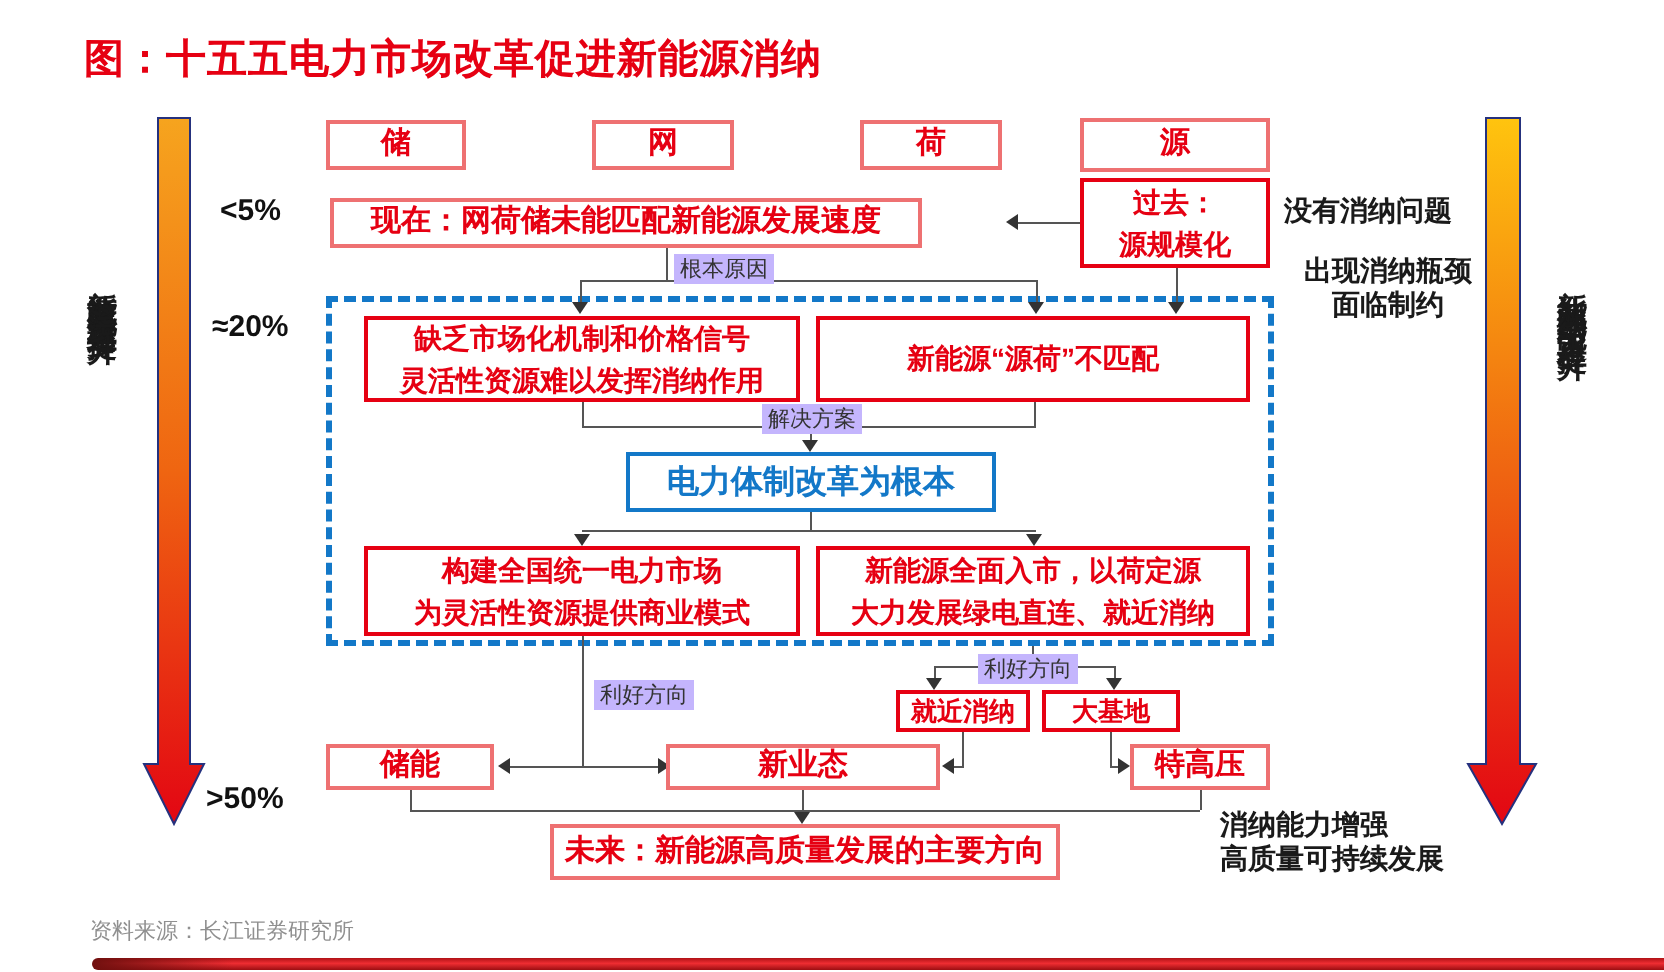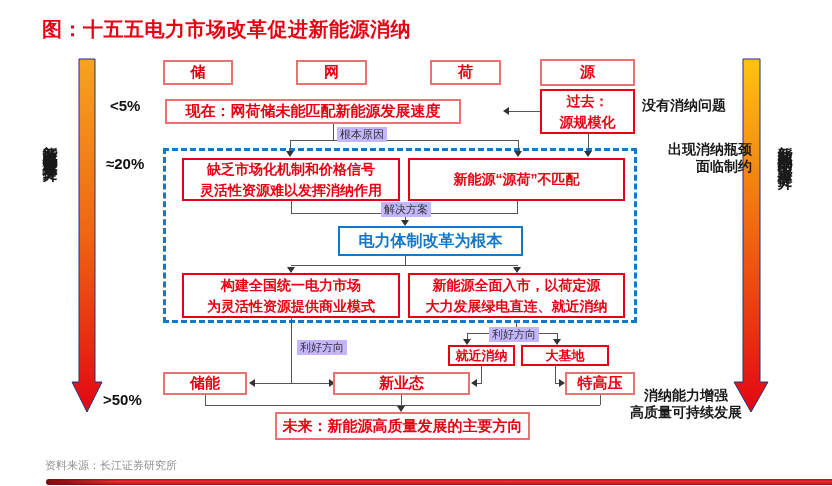--- a/index.html
+++ b/index.html
@@ -58,25 +58,25 @@
         <stop offset="0" stop-color="#ffc40e"></stop>
           <stop offset="0.5" stop-color="#ef6511"></stop>
           <stop offset="1" stop-color="#e30613"></stop>
       </linearGradient>
     </defs>
     <polygon points="17,1 34,1 34,324 42,324 25,354 8,324 17,324" fill="url(#gr)" stroke="#25317e" stroke-width="1"></polygon>
   </svg>
   <div class="vtext" style="left:775px;top:133px;letter-spacing:3px;">新能源消纳能力逐步提升</div>
 
   <div class="note" style="left:642px;top:97px;">没有消纳问题</div>
-  <div class="note" style="left:636px;top:141px;width:116px;text-align:right;">
+  <div class="note" style="left:636px;top:129px;width:116px;text-align:center;font-family:Liberation Mono, monospace;">
     <span>出现消纳瓶颈</span><br>
     <span>面临制约</span>
   </div>
-  <div class="note" style="left:610px;top:387px;width:152px;text-align:center;">
+  <div class="note" style="left:610px;top:404px;width:152px;">
     <span>消纳能力增强</span><br>
     <span>高质量可持续发展</span>
   </div>
 
   <div class="bx lt f15" style="left:163px;top:60px;width:70px;height:25px;">储</div>
   <div class="bx lt f15" style="left:296px;top:60px;width:71px;height:25px;">网</div>
   <div class="bx lt f15" style="left:430px;top:60px;width:71px;height:25px;">荷</div>
   <div class="bx lt f15" style="left:540px;top:59px;width:95px;height:27px;">源</div>
 
   <div class="bx lt f15" style="left:165px;top:99px;width:296px;height:25px;">现在：网荷储未能匹配新能源发展速度</div>
@@ -88,33 +88,33 @@
   <div class="dashed" style="left:163px;top:148px;width:474px;height:175px;"></div>
 
   <div class="bx st f14" style="left:182px;top:158px;width:218px;height:43px;">
     <span>缺乏市场化机制和价格信号</span>
     <span>灵活性资源难以发挥消纳作用</span>
   </div>
   <div class="bx st f14" style="left:408px;top:158px;width:217px;height:43px;">
     <span>新能源“源荷”不匹配</span>
   </div>
 
-  <div class="bx bl" style="left:313px;top:226px;width:185px;height:30px;font-size:16px;margin-left:25px;">电力体制改革为根本</div>
+  <div class="bx bl" style="left:313px;top:226px;width:185px;height:30px;font-size:16px;">电力体制改革为根本</div>
 
   <div class="bx st f14" style="left:182px;top:273px;width:218px;height:45px;">
     <span>构建全国统一电力市场</span>
     <span>为灵活性资源提供商业模式</span>
   </div>
   <div class="bx st f14" style="left:408px;top:273px;width:217px;height:45px;">
     <span>新能源全面入市，以荷定源</span>
     <span>大力发展绿电直连、就近消纳</span>
   </div>
 
   <div class="bx st f13" style="left:448px;top:345px;width:67px;height:21px;">就近消纳</div>
-  <div class="bx st f13" style="left:521px;top:345px;width:88px;height:21px;">大基地</div>
+  <div class="bx st f13" style="left:521px;top:345px;width:69px;height:21px;">大基地</div>
 
   <div class="bx lt f15" style="left:163px;top:372px;width:84px;height:23px;">储能</div>
   <div class="bx lt f15" style="left:333px;top:372px;width:137px;height:23px;">新业态</div>
   <div class="bx lt f15" style="left:565px;top:372px;width:70px;height:23px;">特高压</div>
 
   <div class="bx lt f15" style="left:275px;top:412px;width:255px;height:28px;">未来：新能源高质量发展的主要方向</div>
 
   <div class="elbl" style="left:337px;top:127px;">根本原因</div>
   <div class="elbl" style="left:381px;top:202px;">解决方案</div>
   <div class="elbl" style="left:297px;top:340px;">利好方向</div>

